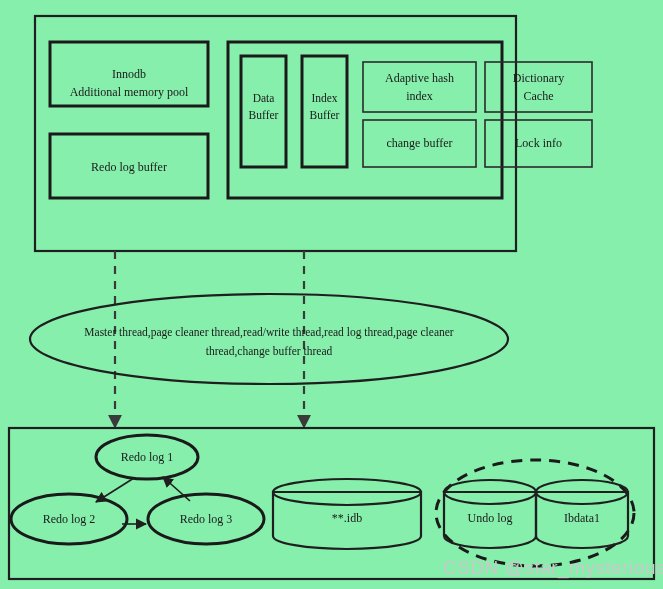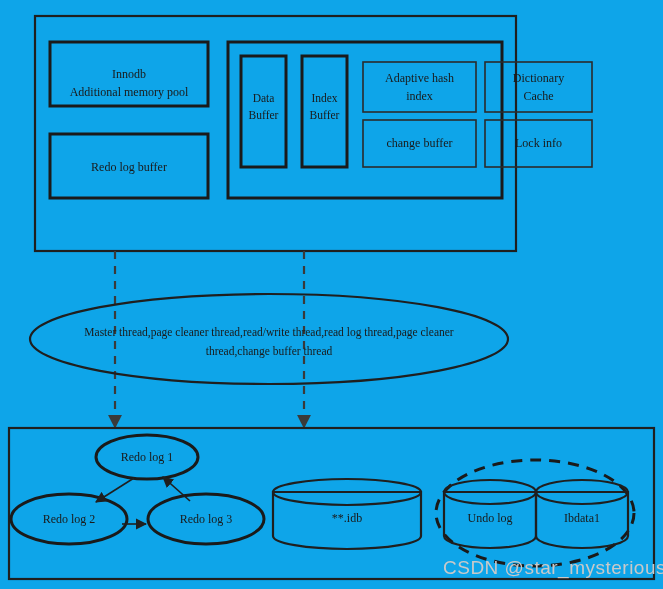--- a/index.html
+++ b/index.html
@@ -7,21 +7,21 @@
     padding: 0;
     background: #ffffff;
   }
   body {
     font-family: "Liberation Serif", serif;
   }
   #canvas {
     position: relative;
     width: 663px;
     height: 589px;
-    background: #0ea5e9;
+    background: #86efac;
     overflow: hidden;
     text-decoration: underline;
   }
   svg#diagram {
     position: absolute;
     left: 0;
     top: 0;
     width: 663px;
     height: 589px;
   }

